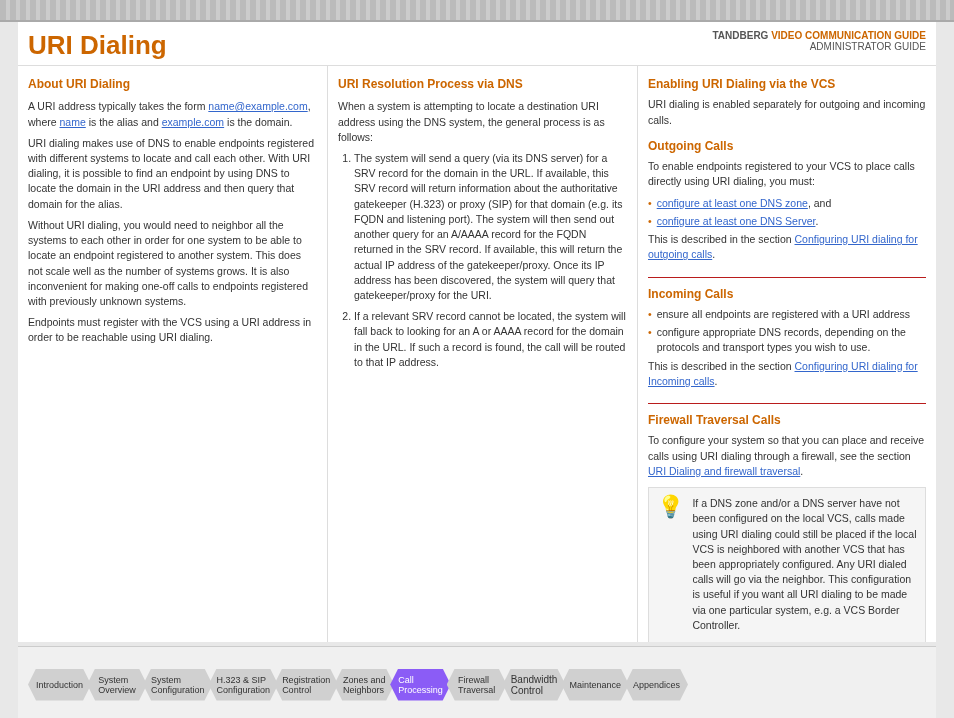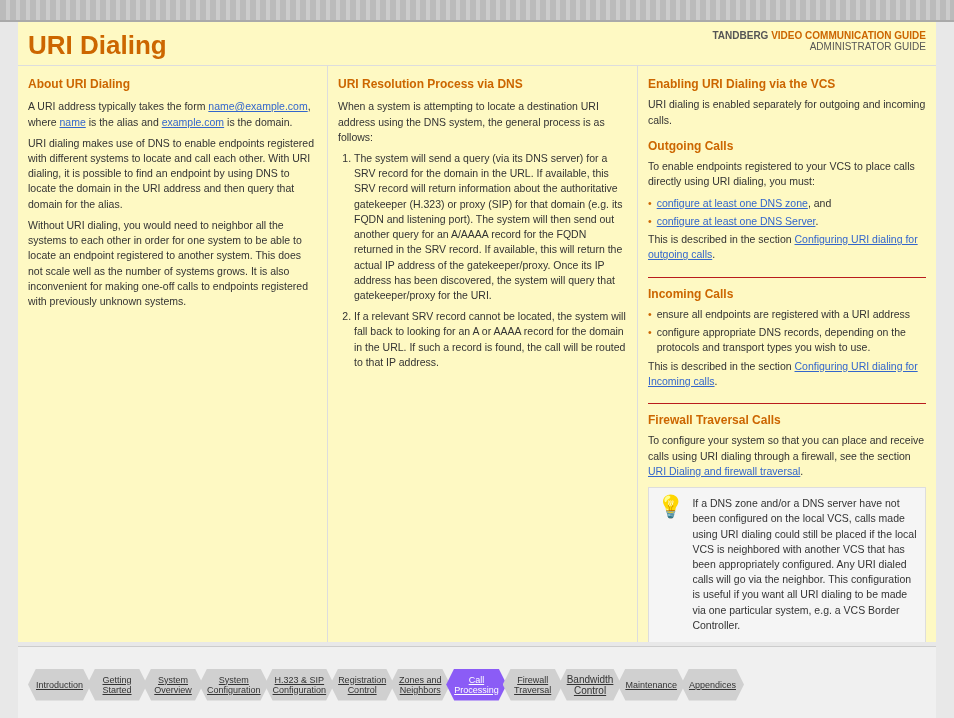--- a/index.html
+++ b/index.html
@@ -8,21 +8,21 @@
     
     .top-bar {
       height: 22px;
       background: #d0d0d0;
       background-image: repeating-linear-gradient(90deg, #bbb 0px, #bbb 6px, #ccc 6px, #ccc 10px);
       border-bottom: 2px solid #aaa;
     }
 
     
     .main-container {
-      background: #fef9c3;
+      background: #ffffff;
       margin: 0 18px;
       height: 620px;
       display: flex;
       flex-direction: column;
     }
 
     
     .header {
       display: flex;
       justify-content: space-between;
@@ -183,32 +183,31 @@
       display: flex;
       align-items: center;
       gap: 2px;
       flex: 1;
     }
 
     .nav-tab {
       background: #ddd;
       padding: 4px 8px;
       font-size: 9.5px;
-      text-align: center;
+      text-align: left;
       color: #333;
       cursor: pointer;
       min-width: 60px;
       height: 32px;
       display: flex;
       align-items: center;
       justify-content: center;
       clip-path: polygon(8px 0%, calc(100% - 8px) 0%, 100% 50%, calc(100% - 8px) 100%, 8px 100%, 0% 50%);
       background: #d0d0d0;
       position: relative;
-      text-decoration: underline;
     }
 
     .nav-tab.active {
       background: #8b5cf6;
       color: white;
     }
 
     .right-top-section {
       margin-bottom: 10px;
     }
@@ -232,20 +231,21 @@
   </div>
 
 
   <div class="content-area">
 
     <div class="col-left">
       <h3>About URI Dialing</h3>
       <p>A URI address typically takes the form <a class="link">name@example.com</a>, where <a class="link">name</a> is the alias and <a class="link">example.com</a> is the domain.</p>
       <p>URI dialing makes use of DNS to enable endpoints registered with different systems to locate and call each other. With URI dialing, it is possible to find an endpoint by using DNS to locate the domain in the URI address and then query that domain for the alias.</p>
       <p>Without URI dialing, you would need to neighbor all the systems to each other in order for one system to be able to locate an endpoint registered to another system. This does not scale well as the number of systems grows. It is also inconvenient for making one-off calls to endpoints registered with previously unknown systems.</p>
+      <p>Endpoints must register with the VCS using a URI address in order to be reachable using URI dialing.</p>
     </div>
 
     <div class="col-mid">
       <h3>URI Resolution Process via DNS</h3>
       <p>When a system is attempting to locate a destination URI address using the DNS system, the general process is as follows:</p>
       <ol>
         <li>The system will send a query (via its DNS server) for a SRV record for the domain in the URL.  If available, this SRV record will return information about the authoritative gatekeeper (H.323) or proxy (SIP) for that domain (e.g. its FQDN and listening port).
         The system will then send out another query for an A/AAAA record for the FQDN returned in the SRV record.  If available, this will return the actual IP address of the gatekeeper/proxy.  Once its IP address has been discovered, the system will query that gatekeeper/proxy for the URI.</li>
         <li>If a relevant SRV record cannot be located, the system will fall back to looking for an A or AAAA record for the domain in the URL. If such a record is found, the call will be routed to that IP address.</li>
       </ol>
@@ -294,21 +294,20 @@
         <p>If a DNS zone and/or a DNS server have not been configured on the local VCS, calls made using URI dialing could still be placed if the local VCS is neighbored with another VCS that has been appropriately configured. Any URI dialed calls will go via the neighbor.  This configuration is useful if you want all URI dialing to be made via one particular system, e.g. a VCS Border Controller.</p>
       </div>
     </div>
   </div>
 </div>
 
 <div style="background:#e8e8e8; padding: 4px 18px 0 18px;">
   <div class="bottom-nav">
     <div class="nav-tabs">
       <div class="nav-tab" style="font-size:9px;">Introduction</div>
-      <div class="nav-tab" style="font-size:9px; margin-left:-6px;">Getting<br>Started</div>
       <div class="nav-tab" style="font-size:9px; margin-left:-6px;">System<br>Overview</div>
       <div class="nav-tab" style="font-size:9px; margin-left:-6px;">System<br>Configuration</div>
       <div class="nav-tab" style="font-size:9px; margin-left:-6px;">H.323 &amp; SIP<br>Configuration</div>
       <div class="nav-tab" style="font-size:9px; margin-left:-6px;">Registration<br>Control</div>
       <div class="nav-tab" style="font-size:9px; margin-left:-6px;">Zones and<br>Neighbors</div>
       <div class="nav-tab active" style="font-size:9px; margin-left:-6px;">Call<br>Processing</div>
       <div class="nav-tab" style="font-size:9px; margin-left:-6px;">Firewall<br>Traversal</div>
       <div class="nav-tab" style="font-size:10px; margin-left:-6px;">Bandwidth<br>Control</div>
       <div class="nav-tab" style="font-size:9px; margin-left:-6px;">Maintenance</div>
       <div class="nav-tab" style="font-size:9px; margin-left:-6px;">Appendices</div>

